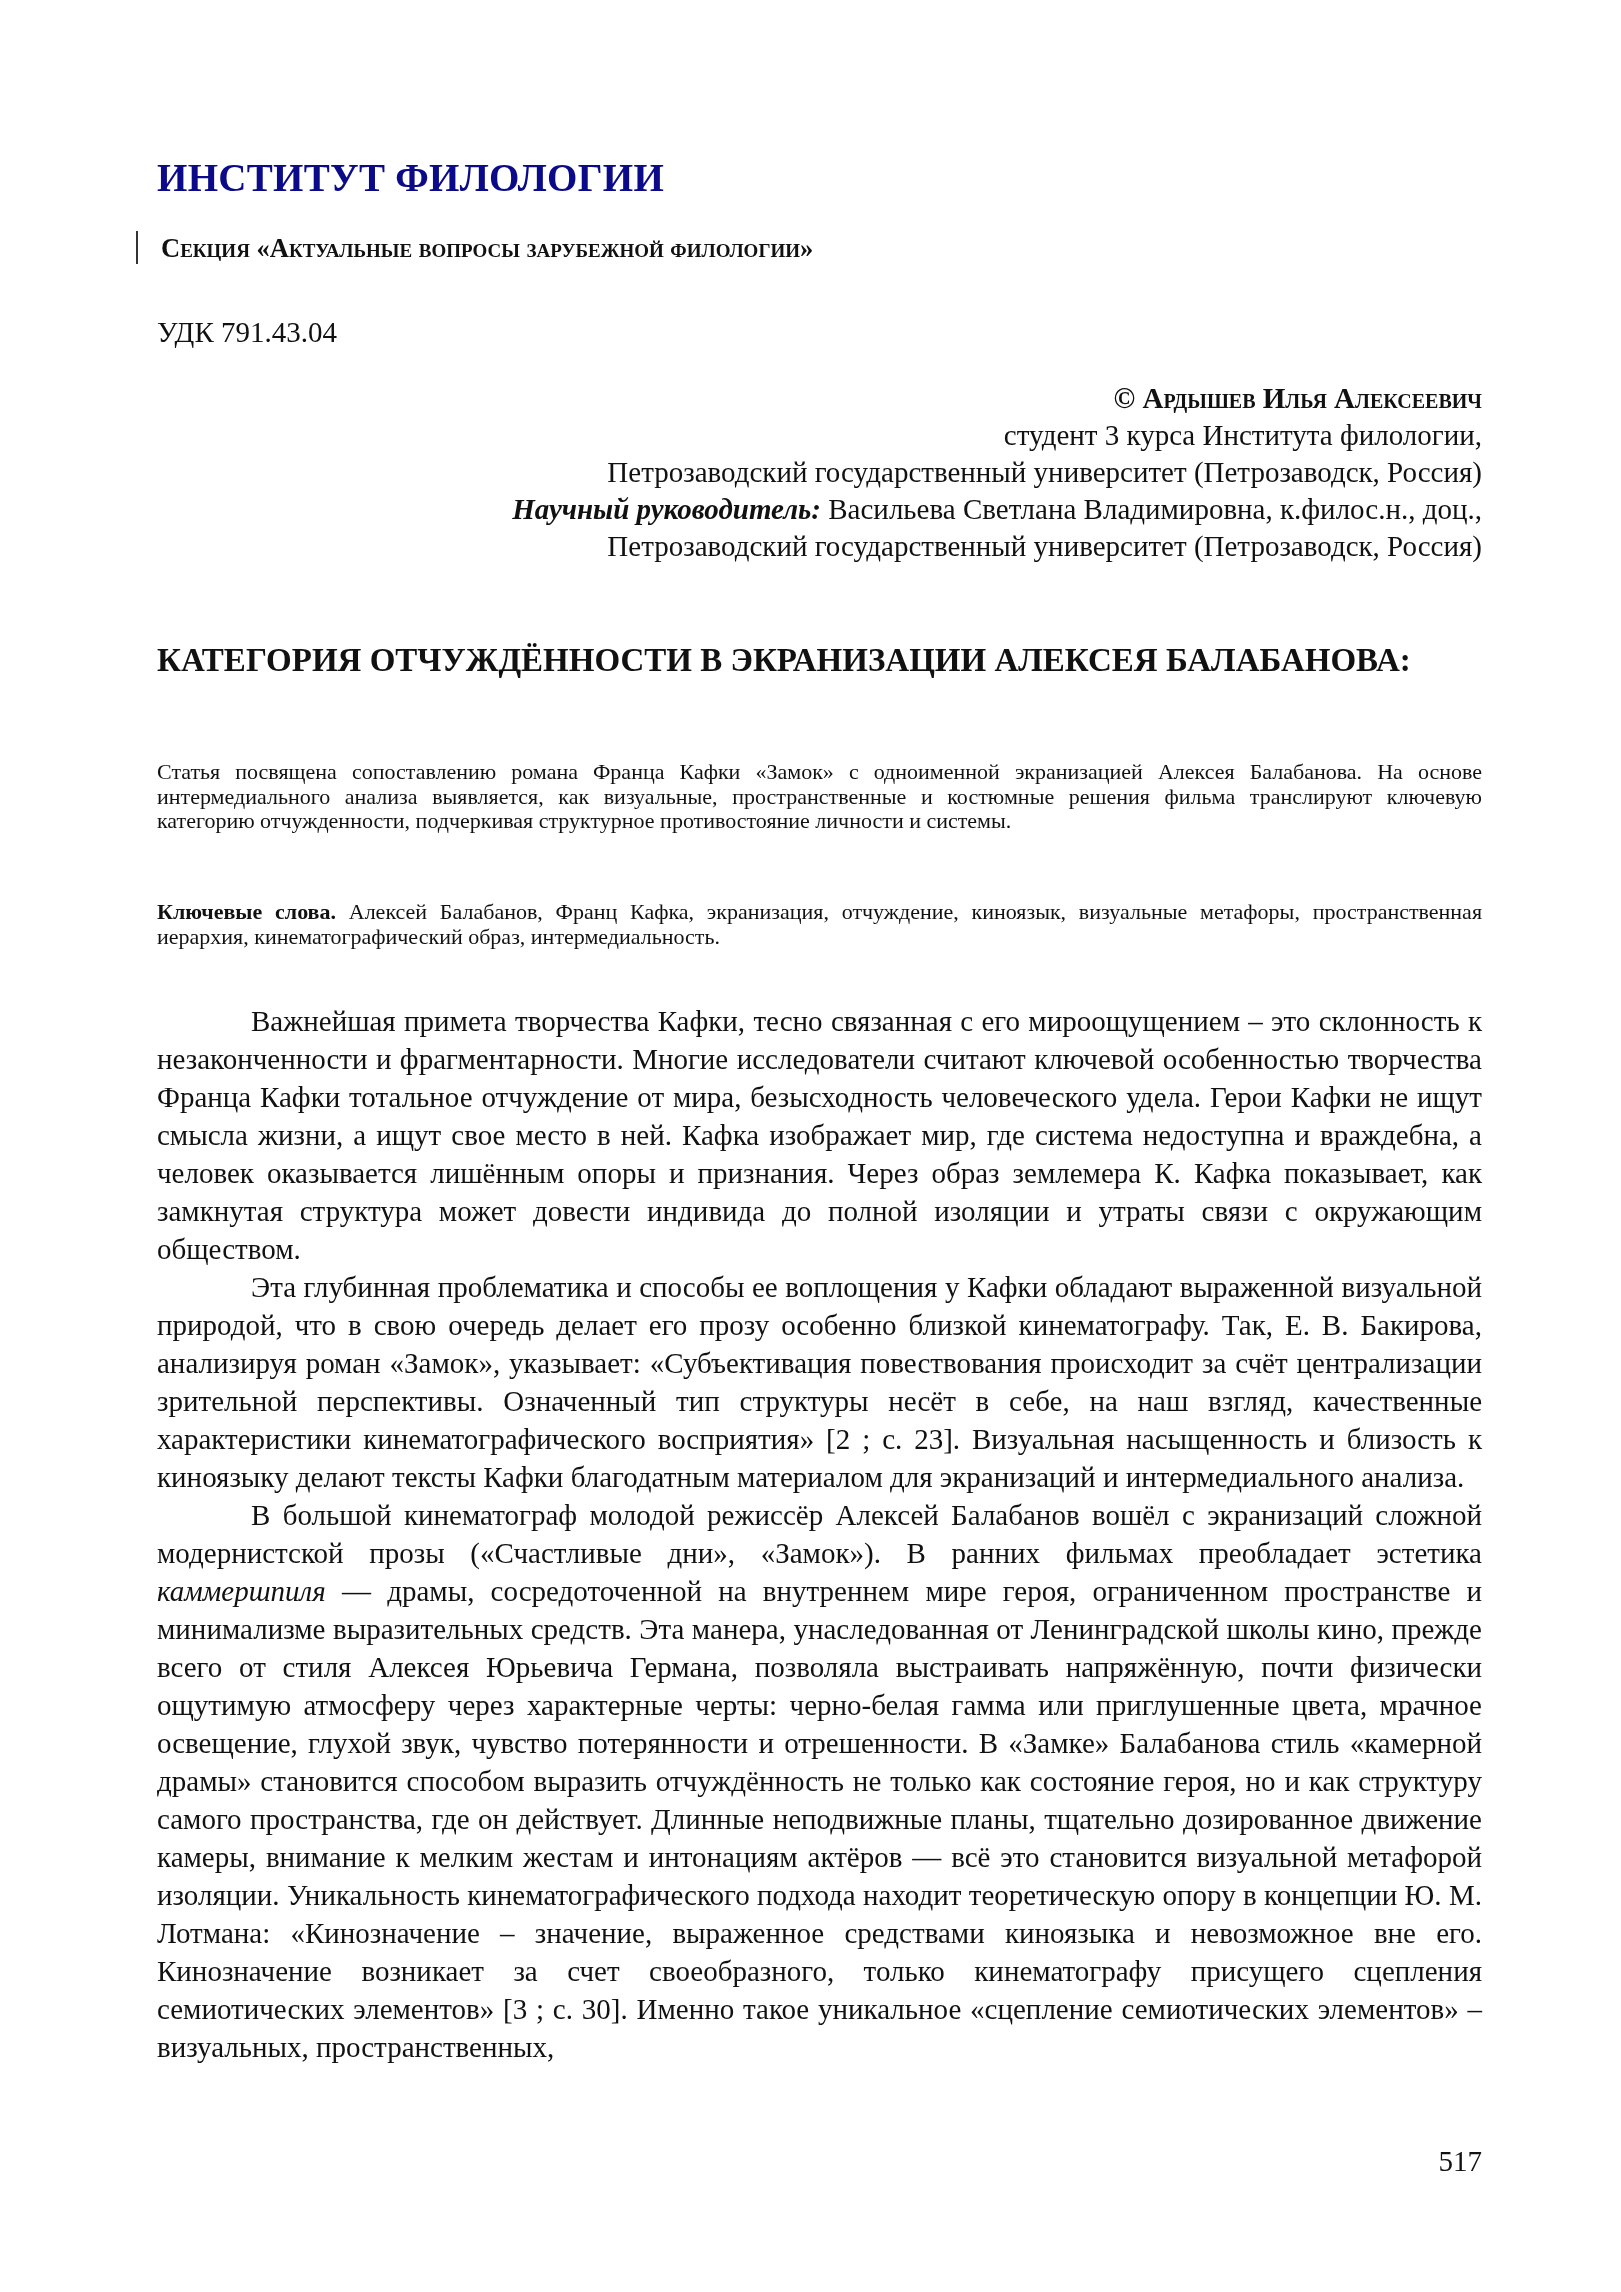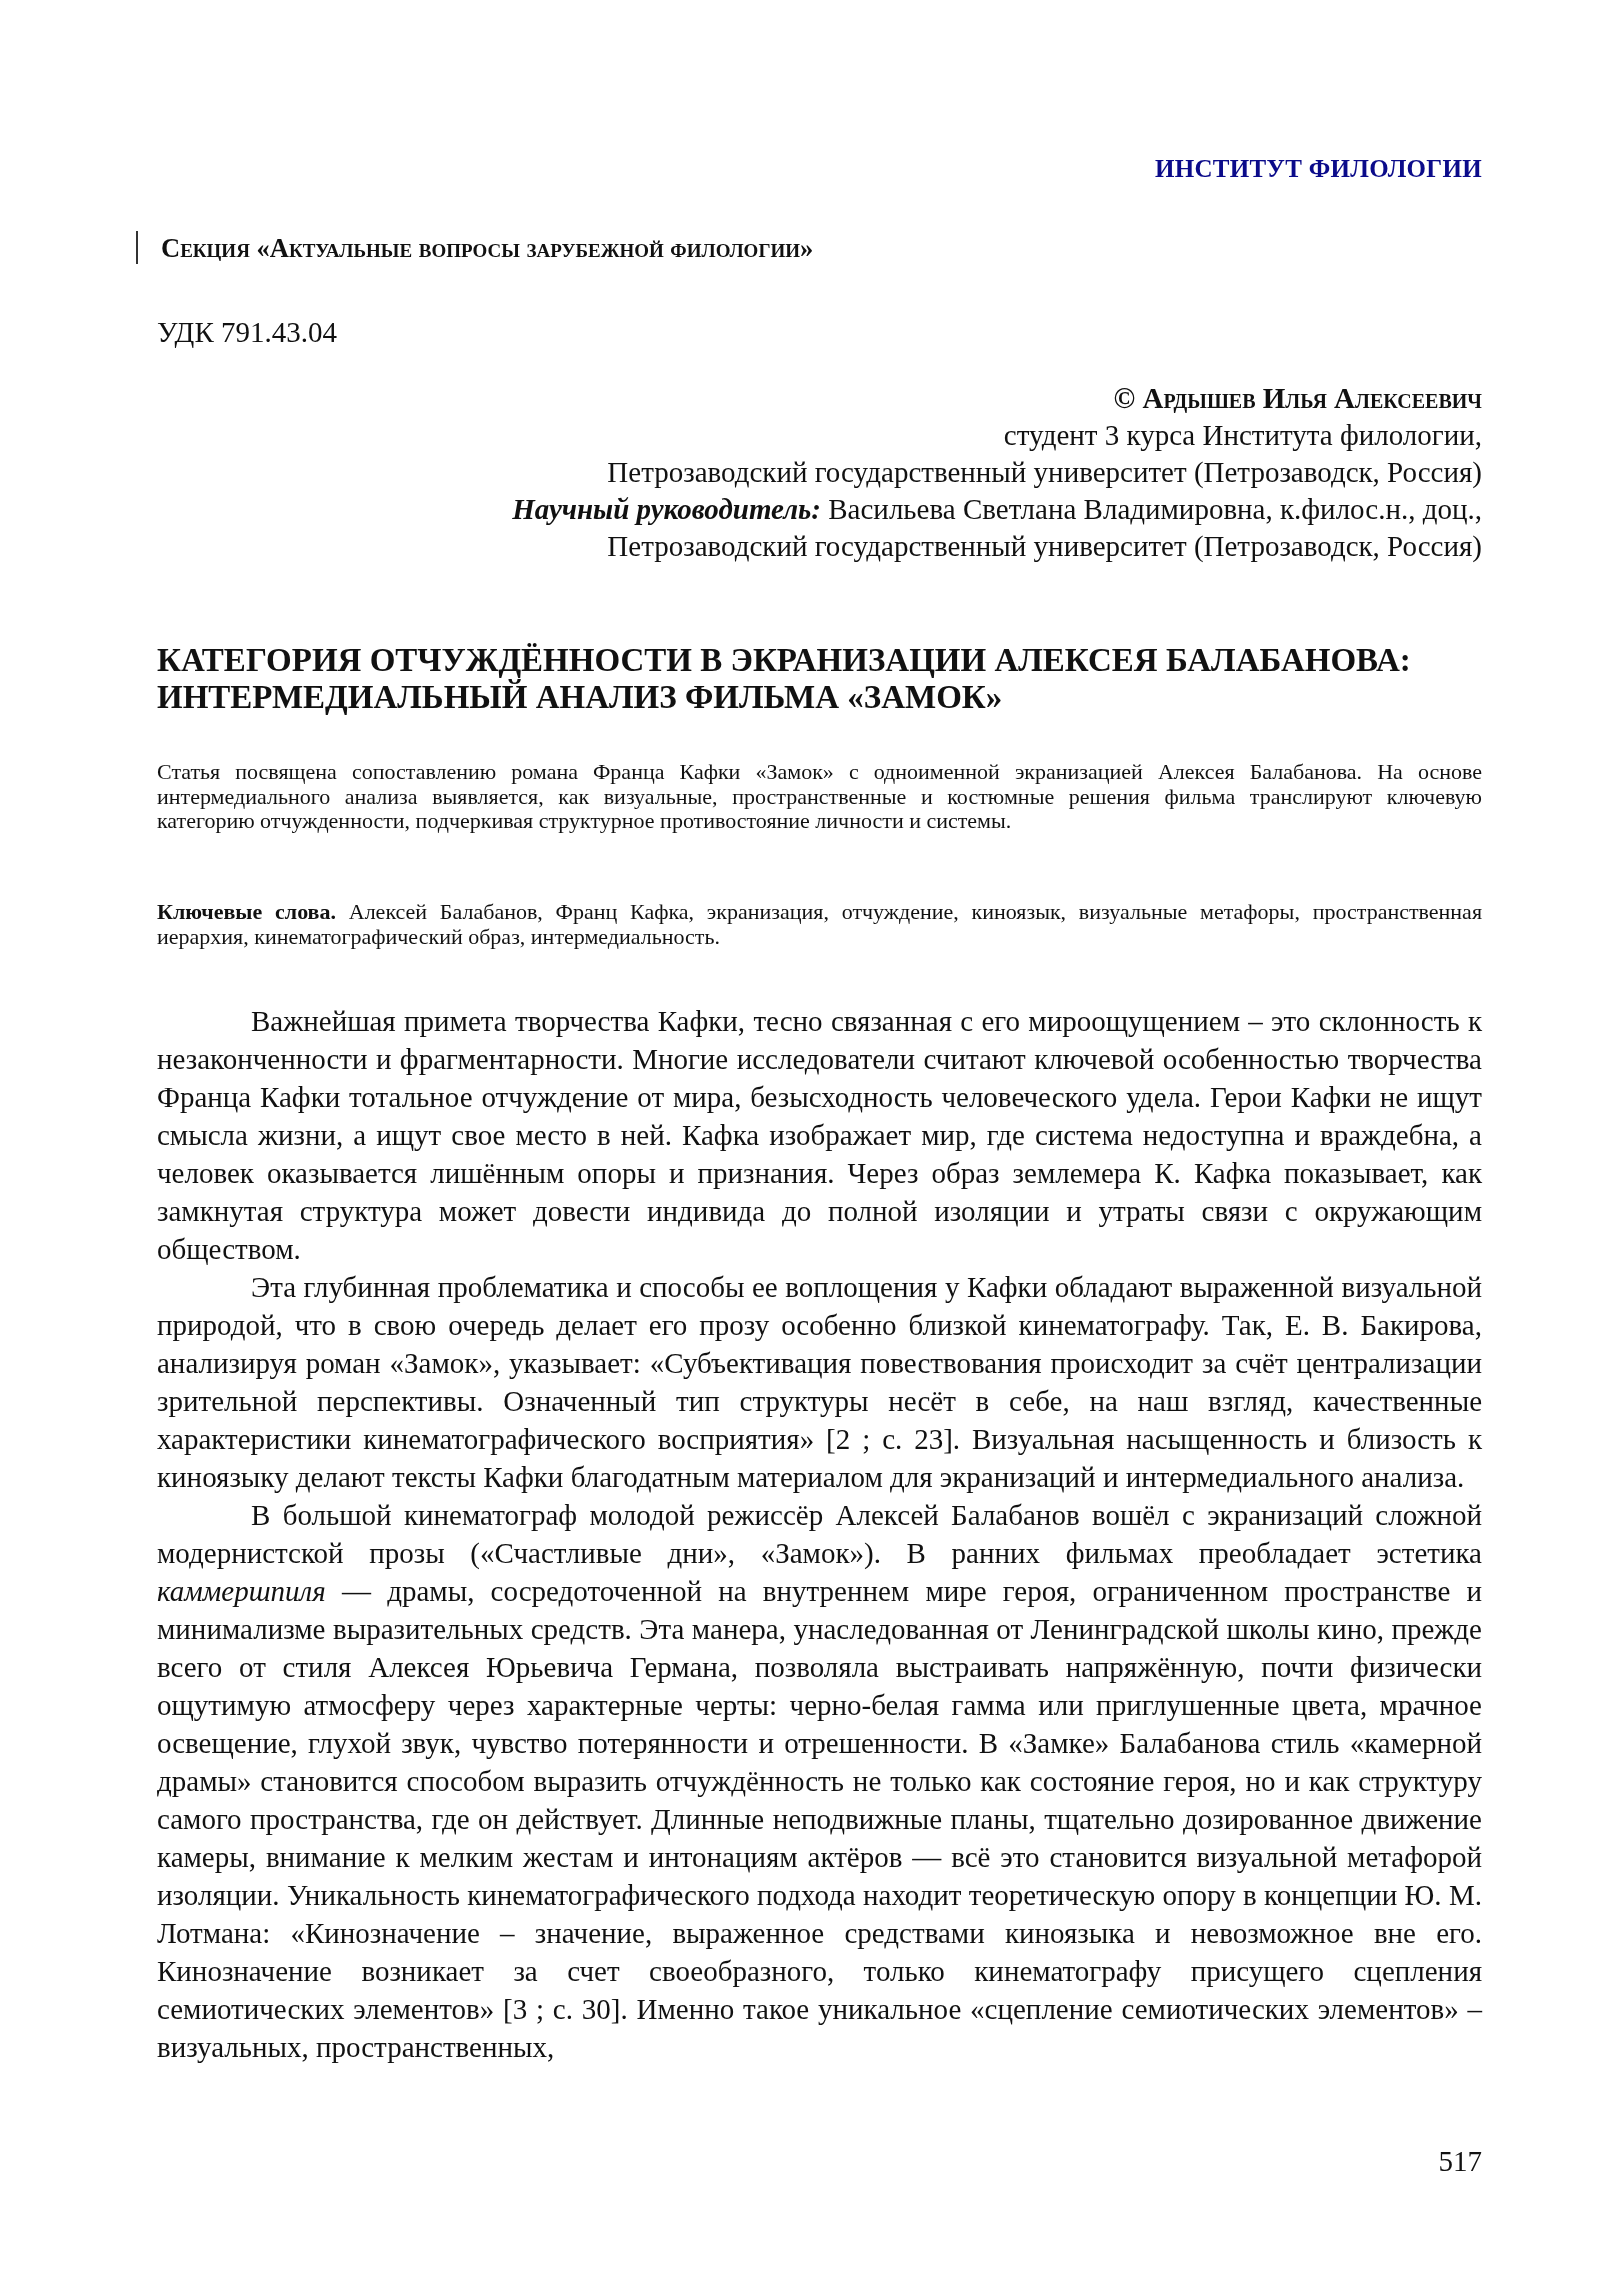--- a/index.html
+++ b/index.html
@@ -1,20 +1,20 @@
 <!DOCTYPE html>
 <html><head>
   <meta charset="utf-8">
   <style>
     html, body { margin: 0; padding: 0; background: #ffffff; }
     body { width: 1621px; height: 2293px; position: relative; overflow: hidden;
            font-family: "Liberation Serif", serif; color: #111; }
     .page { position: absolute; left: 157px; top: 0; width: 1325px; }
-    .institute { position: absolute; top: 155px; left: 0; width: 1325px; text-align: right;
-                 font-weight: bold; font-size: 25px; color: #0b0b8a; letter-spacing: 0.3px; }
+    .institute { position: absolute; top: 155px; left: 0; width: 1325px; text-align: left;
+                 font-weight: bold; font-size: 39px; color: #0b0b8a; letter-spacing: 0.3px; }
     .section-bar { position: absolute; left: -20.6px; top: 231px; width: 2px; height: 33px; background: #333; }
     .section { position: absolute; top: 233px; left: 4px; font-weight: bold; font-size: 26.5px; }
     .section .sc { font-variant: small-caps; }
     .udc { position: absolute; top: 316px; left: 0; font-size: 29px; }
     .author-block { position: absolute; top: 380px; right: 0; width: 1325px; text-align: right;
                     font-size: 29px; line-height: 37px; }
     .author-name { font-weight: bold; font-variant: small-caps; }
     .italic { font-style: italic; }
     .bold-italic { font-weight: bold; font-style: italic; }
     .title { position: absolute; top: 642px; left: 0; width: 1325px; 
@@ -48,21 +48,20 @@
     <div>студент 3 курса Института филологии,</div>
     <div>Петрозаводский государственный университет (Петрозаводск, Россия)</div>
     <div>
       <span class="bold-italic">Научный руководитель:</span><span> Васильева Светлана Владимировна, к.филос.н., доц.,</span>
     </div>
     <div>Петрозаводский государственный университет (Петрозаводск, Россия)</div>
   </div>
 
   <div class="title">
     <div>КАТЕГОРИЯ ОТЧУЖДЁННОСТИ В ЭКРАНИЗАЦИИ АЛЕКСЕЯ БАЛАБАНОВА:</div>
-    <div>ИНТЕРМЕДИАЛЬНЫЙ АНАЛИЗ ФИЛЬМА «ЗАМОК»</div>
   </div>
 
   <div class="abstract">Статья посвящена сопоставлению романа Франца Кафки «Замок» с одноименной экранизацией Алексея Балабанова. На основе интермедиального анализа выявляется, как визуальные, пространственные и костюмные решения фильма транслируют ключевую категорию отчужденности, подчеркивая структурное противостояние личности и системы.</div>
 
   <div class="keywords">
     <b>Ключевые слова.</b><span> Алексей Балабанов, Франц Кафка, экранизация, отчуждение, киноязык, визуальные метафоры, пространственная иерархия, кинематографический образ, интермедиальность.</span>
   </div>
 
   <div class="body-text">
     <p>Важнейшая примета творчества Кафки, тесно связанная с его мироощущением – это склонность к незаконченности и фрагментарности. Многие исследователи считают ключевой особенностью творчества Франца Кафки тотальное отчуждение от мира, безысходность человеческого удела. Герои Кафки не ищут смысла жизни, а ищут свое место в ней. Кафка изображает мир, где система недоступна и враждебна, а человек оказывается лишённым опоры и признания. Через образ землемера К. Кафка показывает, как замкнутая структура может довести индивида до полной изоляции и утраты связи с окружающим обществом.</p>

